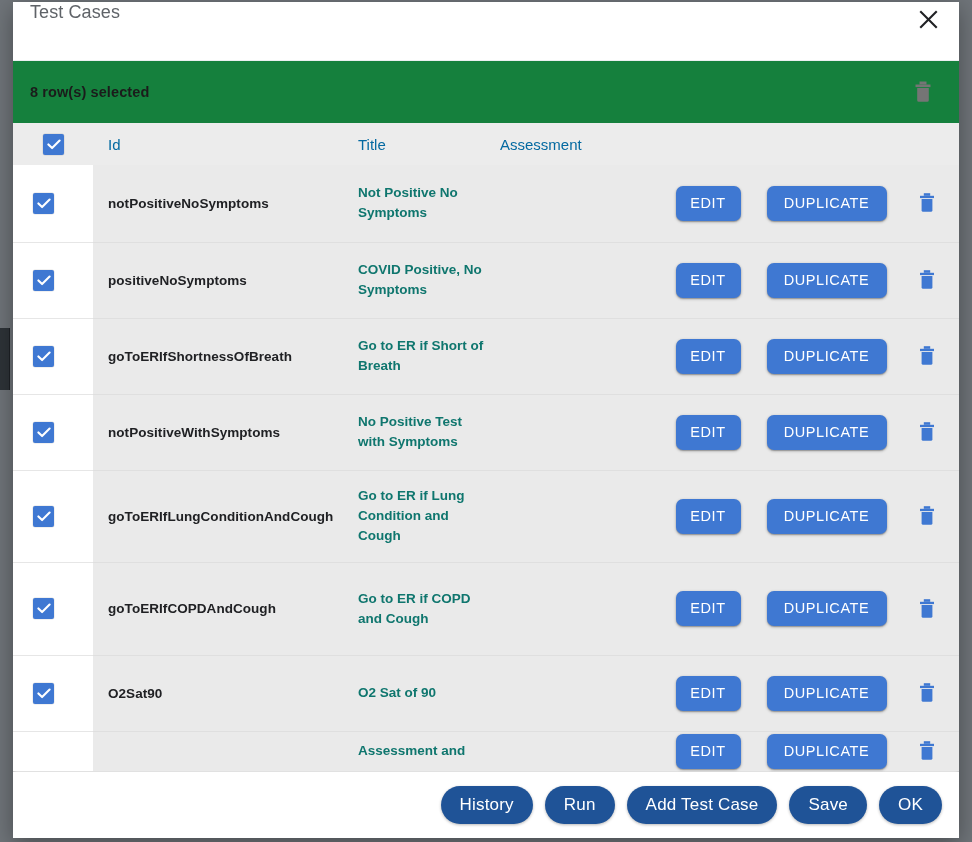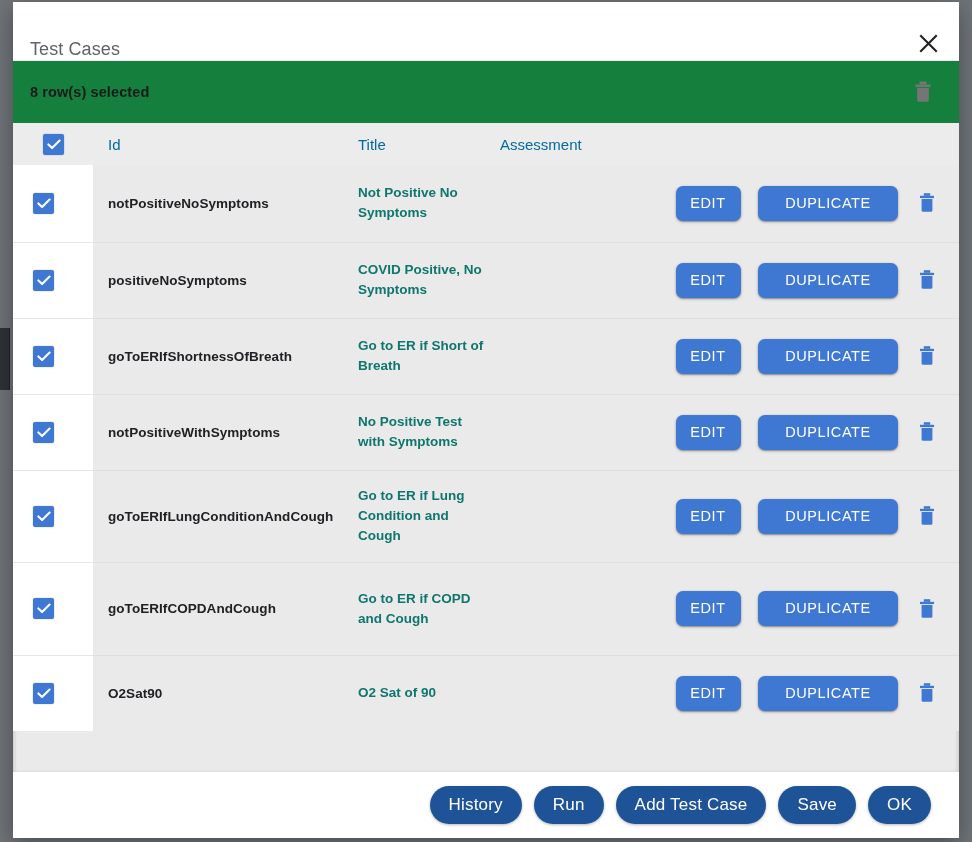--- a/index.html
+++ b/index.html
@@ -45,21 +45,21 @@
     overflow: hidden;
   }
 
   
   #title-bar {
     height: 59px;
     flex: 0 0 59px;
     background: #fff;
     border-bottom: 1px solid #eceff1;
     display: flex;
-    align-items: flex-end;
+    align-items: flex-start;
     justify-content: space-between;
     padding: 0 14px 0 17px;
     position: relative;
   }
   #dialog-title {
     font-size: 18px;
     color: #5f6368;
     letter-spacing: .1px;
   }
   #close-button {
@@ -185,21 +185,21 @@
     border-radius: 7px;
     font-family: "Liberation Sans", sans-serif;
     font-size: 14.5px;
     font-weight: normal;
     letter-spacing: .6px;
     padding: 9px 0 10px;
     cursor: pointer;
     box-shadow: 0 1px 3px rgba(0,0,0,.30), 0 1px 1px rgba(0,0,0,.18);
   }
   .action-btn.edit { width: 65px; }
-  .action-btn.duplicate { width: 140px; }
+  .action-btn.duplicate { width: 120px; }
 
   .row-delete-btn {
     border: none;
     background: transparent;
     cursor: pointer;
     color: #3f78d2;
     padding: 0;
     display: inline-flex;
     align-items: center;
     justify-content: center;
@@ -208,21 +208,21 @@
 
   
   #footer {
     flex: 0 0 66px;
     height: 66px;
     background: #fff;
     display: flex;
     align-items: center;
     justify-content: flex-end;
     gap: 12px;
-    padding: 0 28px 0 0;
+    padding: 0 17px 0 0;
   }
   .footer-btn {
     background: #1f5397;
     color: #fff;
     border: none;
     border-radius: 22px;
     height: 38px;
     padding: 0 19px;
     font-family: "Liberation Sans", sans-serif;
     font-size: 17px;
@@ -412,20 +412,35 @@
             <td class="cell-action"><button class="action-btn edit">EDIT</button></td>
             <td class="cell-action"><button class="action-btn duplicate">DUPLICATE</button></td>
             <td class="cell-delete"><button class="row-delete-btn">
                 <svg width="20" height="22" viewBox="0 0 20 22" aria-hidden="true">
                   <rect x="6.8" y="1.2" width="6.4" height="2.6" fill="#3f78d2"></rect>
                   <rect x="3" y="3.8" width="14" height="2.3" fill="#3f78d2"></rect>
                   <path d="M4.6 7 h10.8 v11.2 a1.5 1.5 0 0 1 -1.5 1.5 h-7.8 a1.5 1.5 0 0 1 -1.5 -1.5 z" fill="#3f78d2"></path>
                 </svg>
               </button></td>
           </tr>
+          <tr style="height: 40px;">
+            <td class="cell-check"></td>
+            <td class="cell-id"></td>
+            <td class="cell-title">Assessment and</td>
+            <td class="cell-desc"></td>
+            <td class="cell-action"><button class="action-btn edit">EDIT</button></td>
+            <td class="cell-action"><button class="action-btn duplicate">DUPLICATE</button></td>
+            <td class="cell-delete"><button class="row-delete-btn">
+                <svg width="20" height="22" viewBox="0 0 20 22" aria-hidden="true">
+                  <rect x="6.8" y="1.2" width="6.4" height="2.6" fill="#3f78d2"></rect>
+                  <rect x="3" y="3.8" width="14" height="2.3" fill="#3f78d2"></rect>
+                  <path d="M4.6 7 h10.8 v11.2 a1.5 1.5 0 0 1 -1.5 1.5 h-7.8 a1.5 1.5 0 0 1 -1.5 -1.5 z" fill="#3f78d2"></path>
+                </svg>
+              </button></td>
+          </tr>
         </tbody>
     </table>
   </div>
 
   <div id="footer">
       <button class="footer-btn">History</button>
       <button class="footer-btn">Run</button>
       <button class="footer-btn">Add Test Case</button>
       <button class="footer-btn">Save</button>
       <button class="footer-btn">OK</button>

